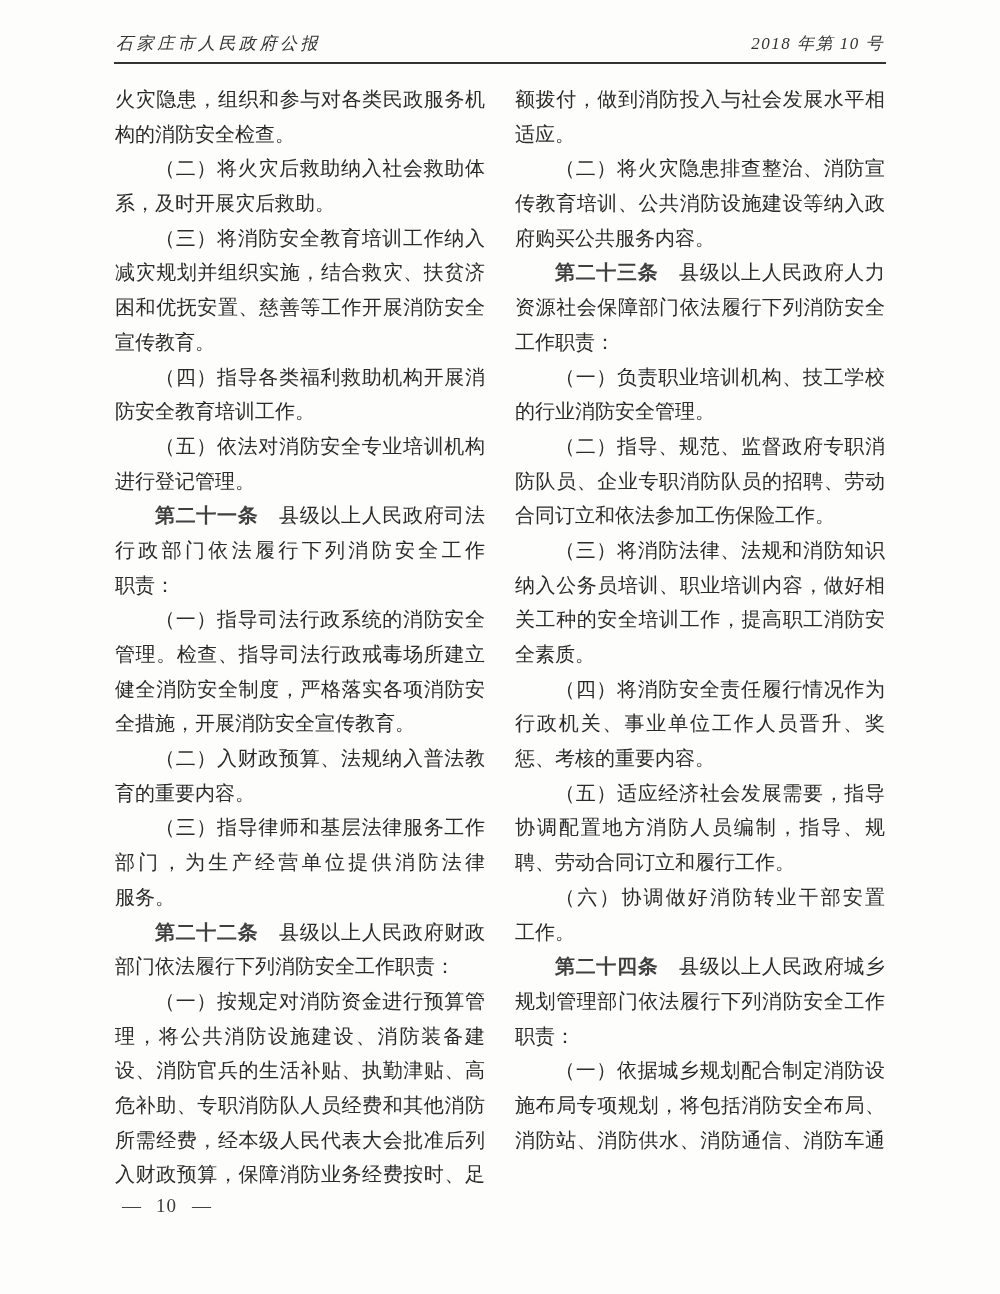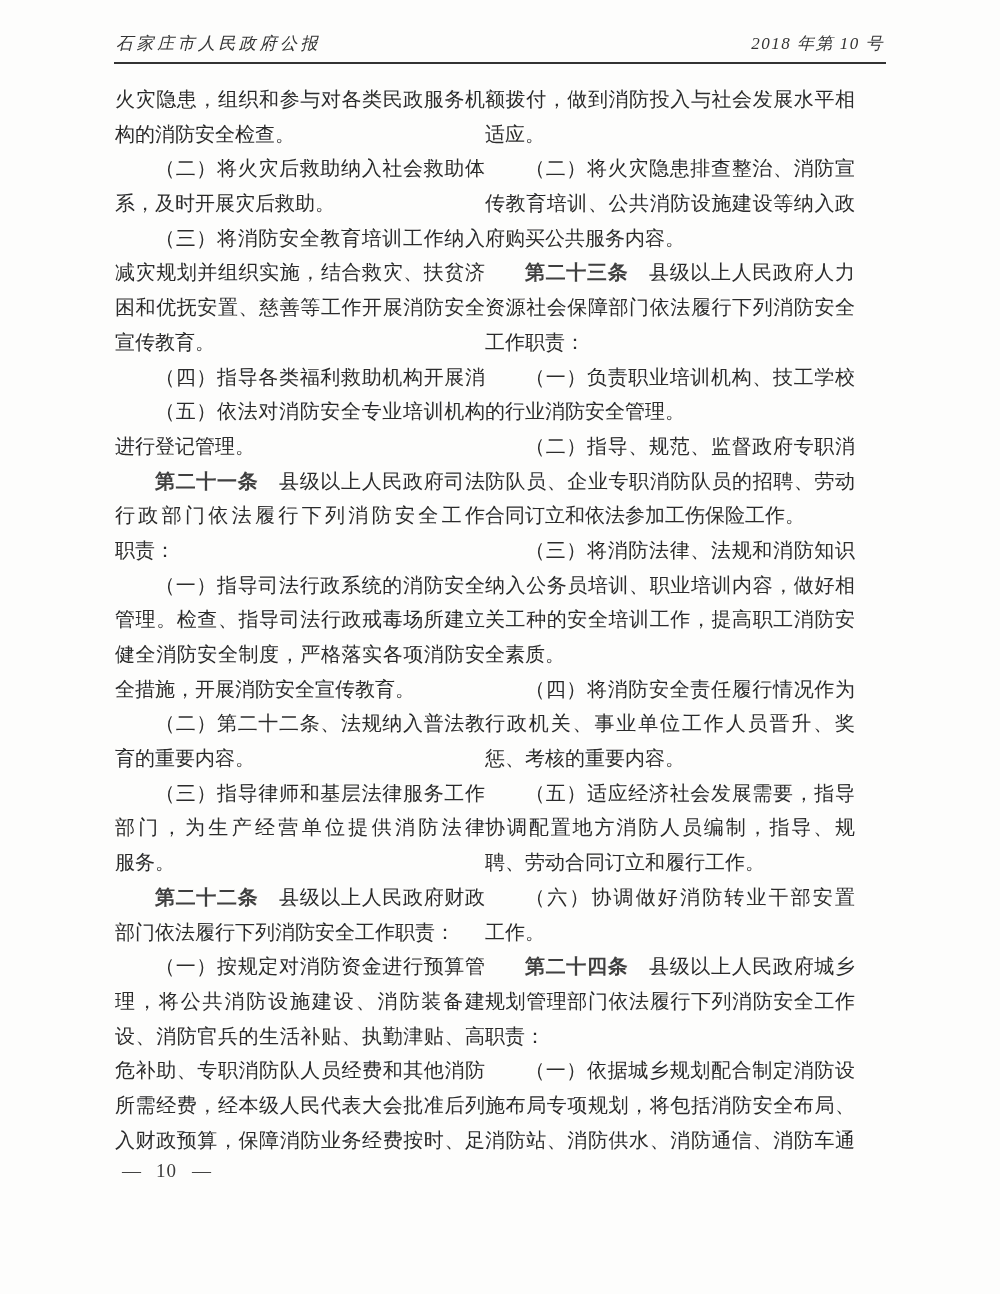--- a/index.html
+++ b/index.html
@@ -22,20 +22,21 @@
   }
   .header .title { letter-spacing:3.5px; }
   .header .issue { letter-spacing:1.5px; }
   .rule {
     margin:7px 114px 0 114px;
     border-top:2.6px solid #333;
     height:0;
   }
   .content {
     display:flex;
+    gap:30px;
     padding:18px 115px 0 115px;
   }
   .col {
     width:370px;
     font-size:20px;
     line-height:34.7px;
   }
   .line {
     height:34.7px;
     overflow:hidden;
@@ -72,30 +73,31 @@
     <div class="col">
         <div class="line">火灾隐患，组织和参与对各类民政服务机</div>
         <div class="line end">构的消防安全检查。</div>
         <div class="line indent">（二）将火灾后救助纳入社会救助体</div>
         <div class="line end">系，及时开展灾后救助。</div>
         <div class="line indent">（三）将消防安全教育培训工作纳入</div>
         <div class="line">减灾规划并组织实施，结合救灾、扶贫济</div>
         <div class="line">困和优抚安置、慈善等工作开展消防安全</div>
         <div class="line end">宣传教育。</div>
         <div class="line indent">（四）指导各类福利救助机构开展消</div>
+        <div class="line end">防安全教育培训工作。</div>
         <div class="line indent">（五）依法对消防安全专业培训机构</div>
         <div class="line end">进行登记管理。</div>
         <div class="line indent"><b>第二十一条</b>　县级以上人民政府司法</div>
         <div class="line">行政部门依法履行下列消防安全工作</div>
         <div class="line end">职责：</div>
         <div class="line indent">（一）指导司法行政系统的消防安全</div>
         <div class="line">管理。检查、指导司法行政戒毒场所建立</div>
         <div class="line">健全消防安全制度，严格落实各项消防安</div>
         <div class="line end">全措施，开展消防安全宣传教育。</div>
-        <div class="line indent">（二）第二十二条、法规纳入普法教</div>
+        <div class="line indent">（二）入财政预算、法规纳入普法教</div>
         <div class="line end">育的重要内容。</div>
         <div class="line indent">（三）指导律师和基层法律服务工作</div>
         <div class="line">部门，为生产经营单位提供消防法律</div>
         <div class="line end">服务。</div>
         <div class="line indent"><b>第二十二条</b>　县级以上人民政府财政</div>
         <div class="line end">部门依法履行下列消防安全工作职责：</div>
         <div class="line indent">（一）按规定对消防资金进行预算管</div>
         <div class="line">理，将公共消防设施建设、消防装备建</div>
         <div class="line">设、消防官兵的生活补贴、执勤津贴、高</div>
         <div class="line">危补助、专职消防队人员经费和其他消防</div>

